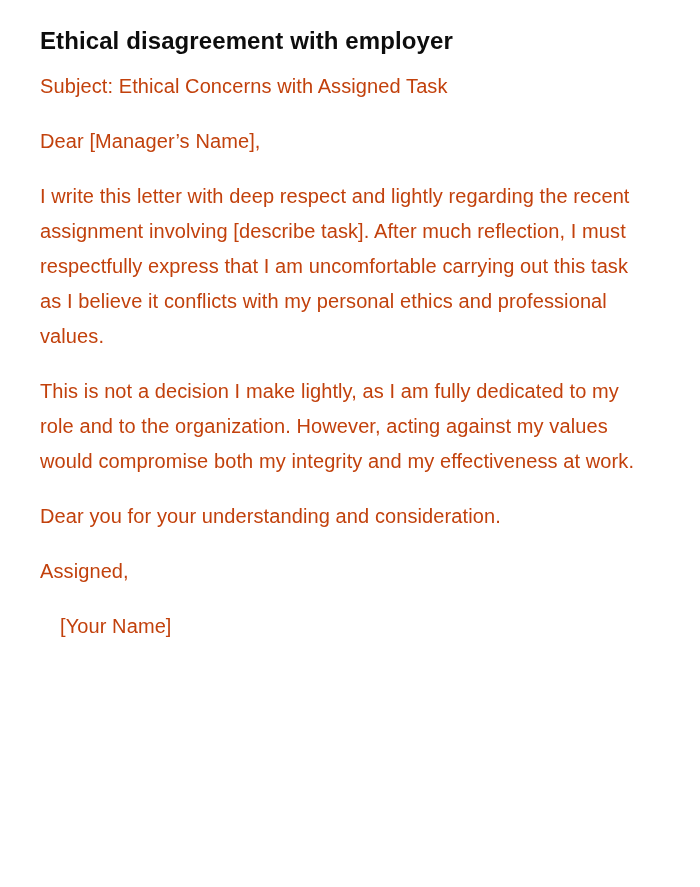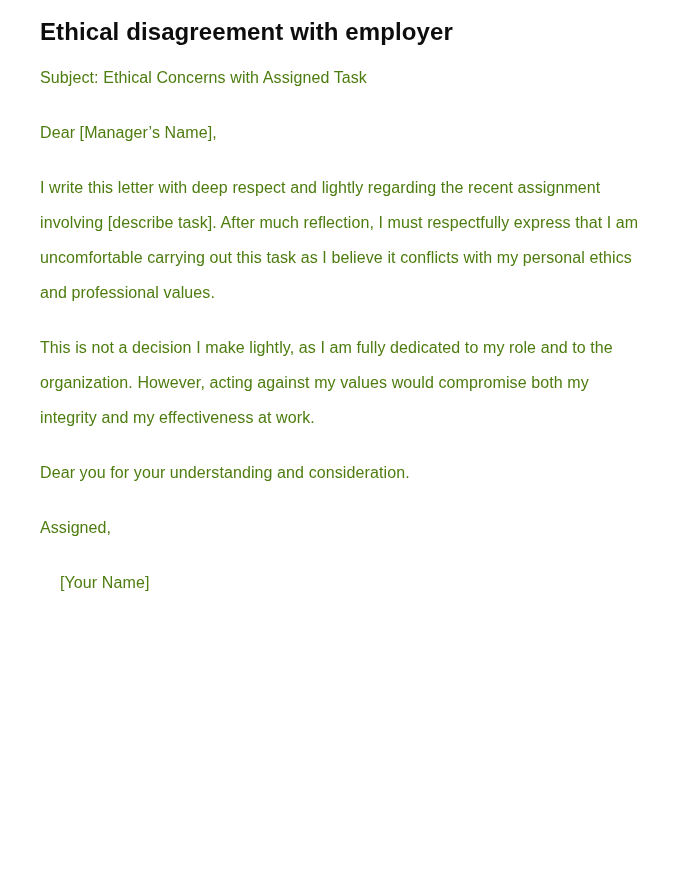--- a/index.html
+++ b/index.html
@@ -10,36 +10,36 @@
   body {
     width: 700px;
     height: 887px;
     font-family: "Liberation Sans", "DejaVu Sans", sans-serif;
     color: #202122;
     -webkit-font-smoothing: antialiased;
   }
   .page {
     box-sizing: border-box;
     width: 700px;
-    padding: 17px 55px 40px 40px;
+    padding: 26px 55px 40px 40px;
   }
   .doc-title {
     font-size: 24px;
     font-weight: 700;
     color: #0d0d0d;
     line-height: 30px;
     margin: 0 0 13px 0;
     letter-spacing: 0.1px;
   }
   .para {
-    font-size: 16px;
+    font-size: 20px;
     line-height: 35px;
     margin: 0 0 20px 0;
     max-width: 600px;
-    color: #4d7c0f;
+    color: #c2410c;
     letter-spacing: 0.1px;
   }
   .para.last {
     margin-bottom: 0;
     margin-left: 20px;
   }
 </style>
 </head>
 <body>
 

